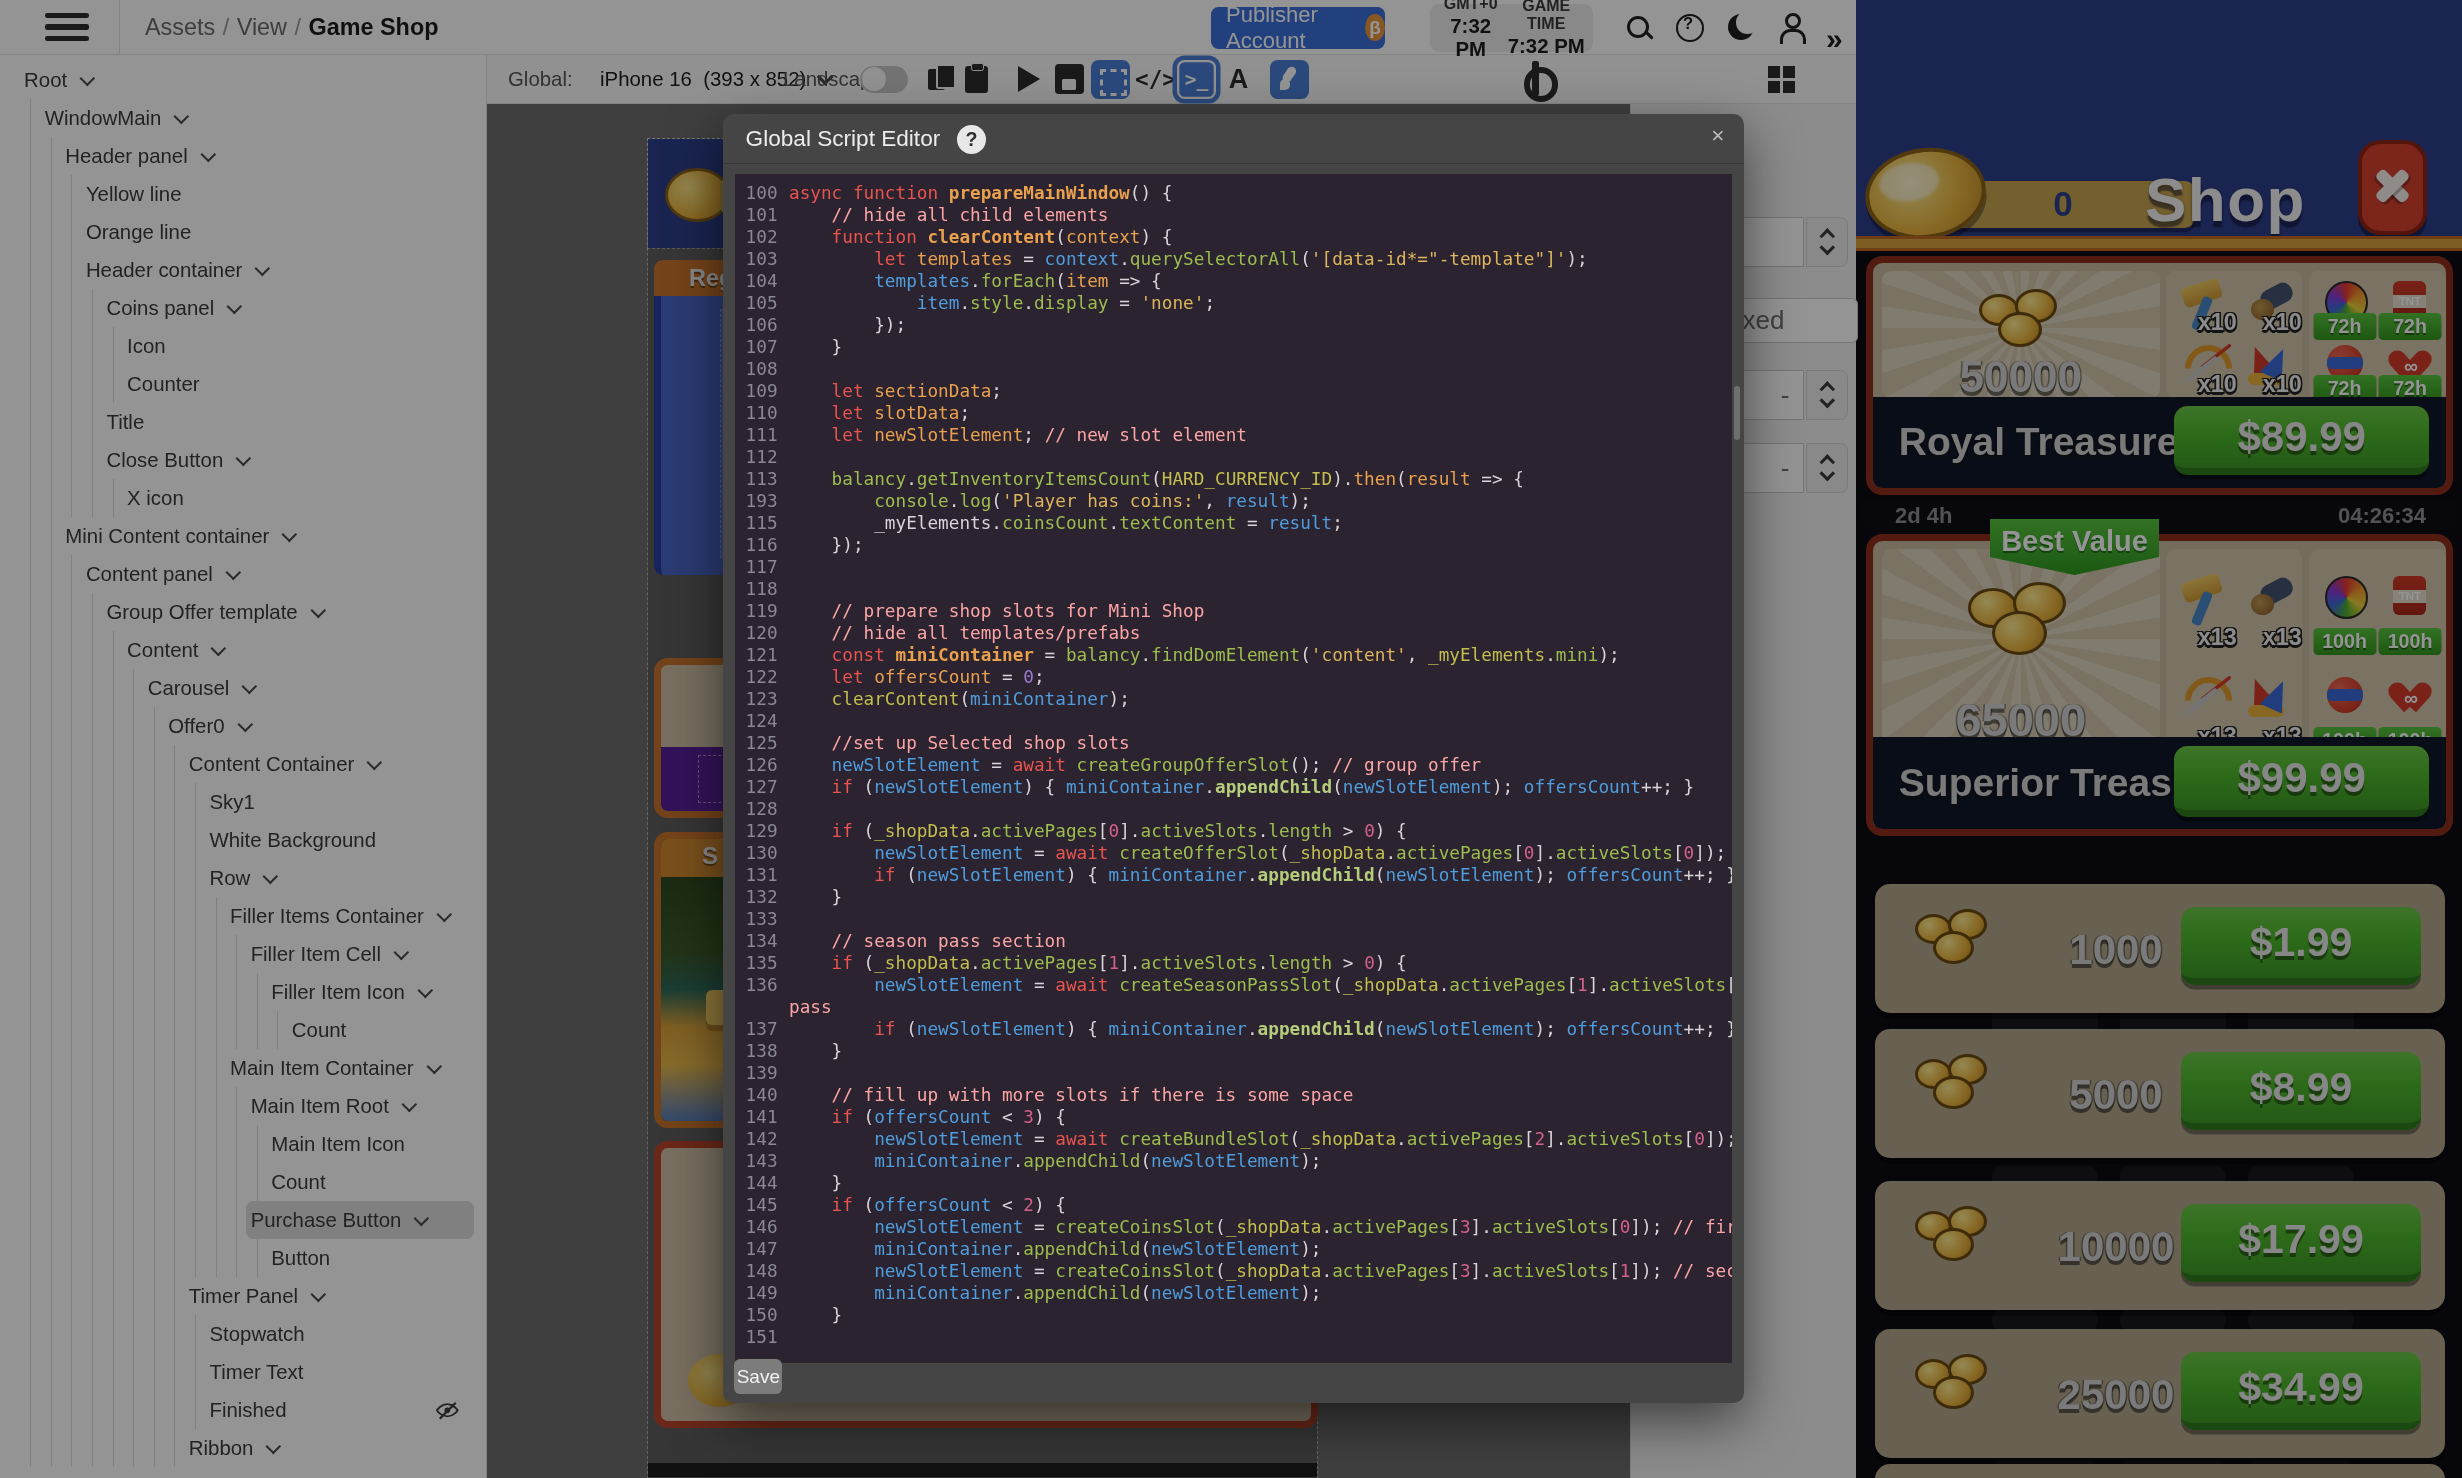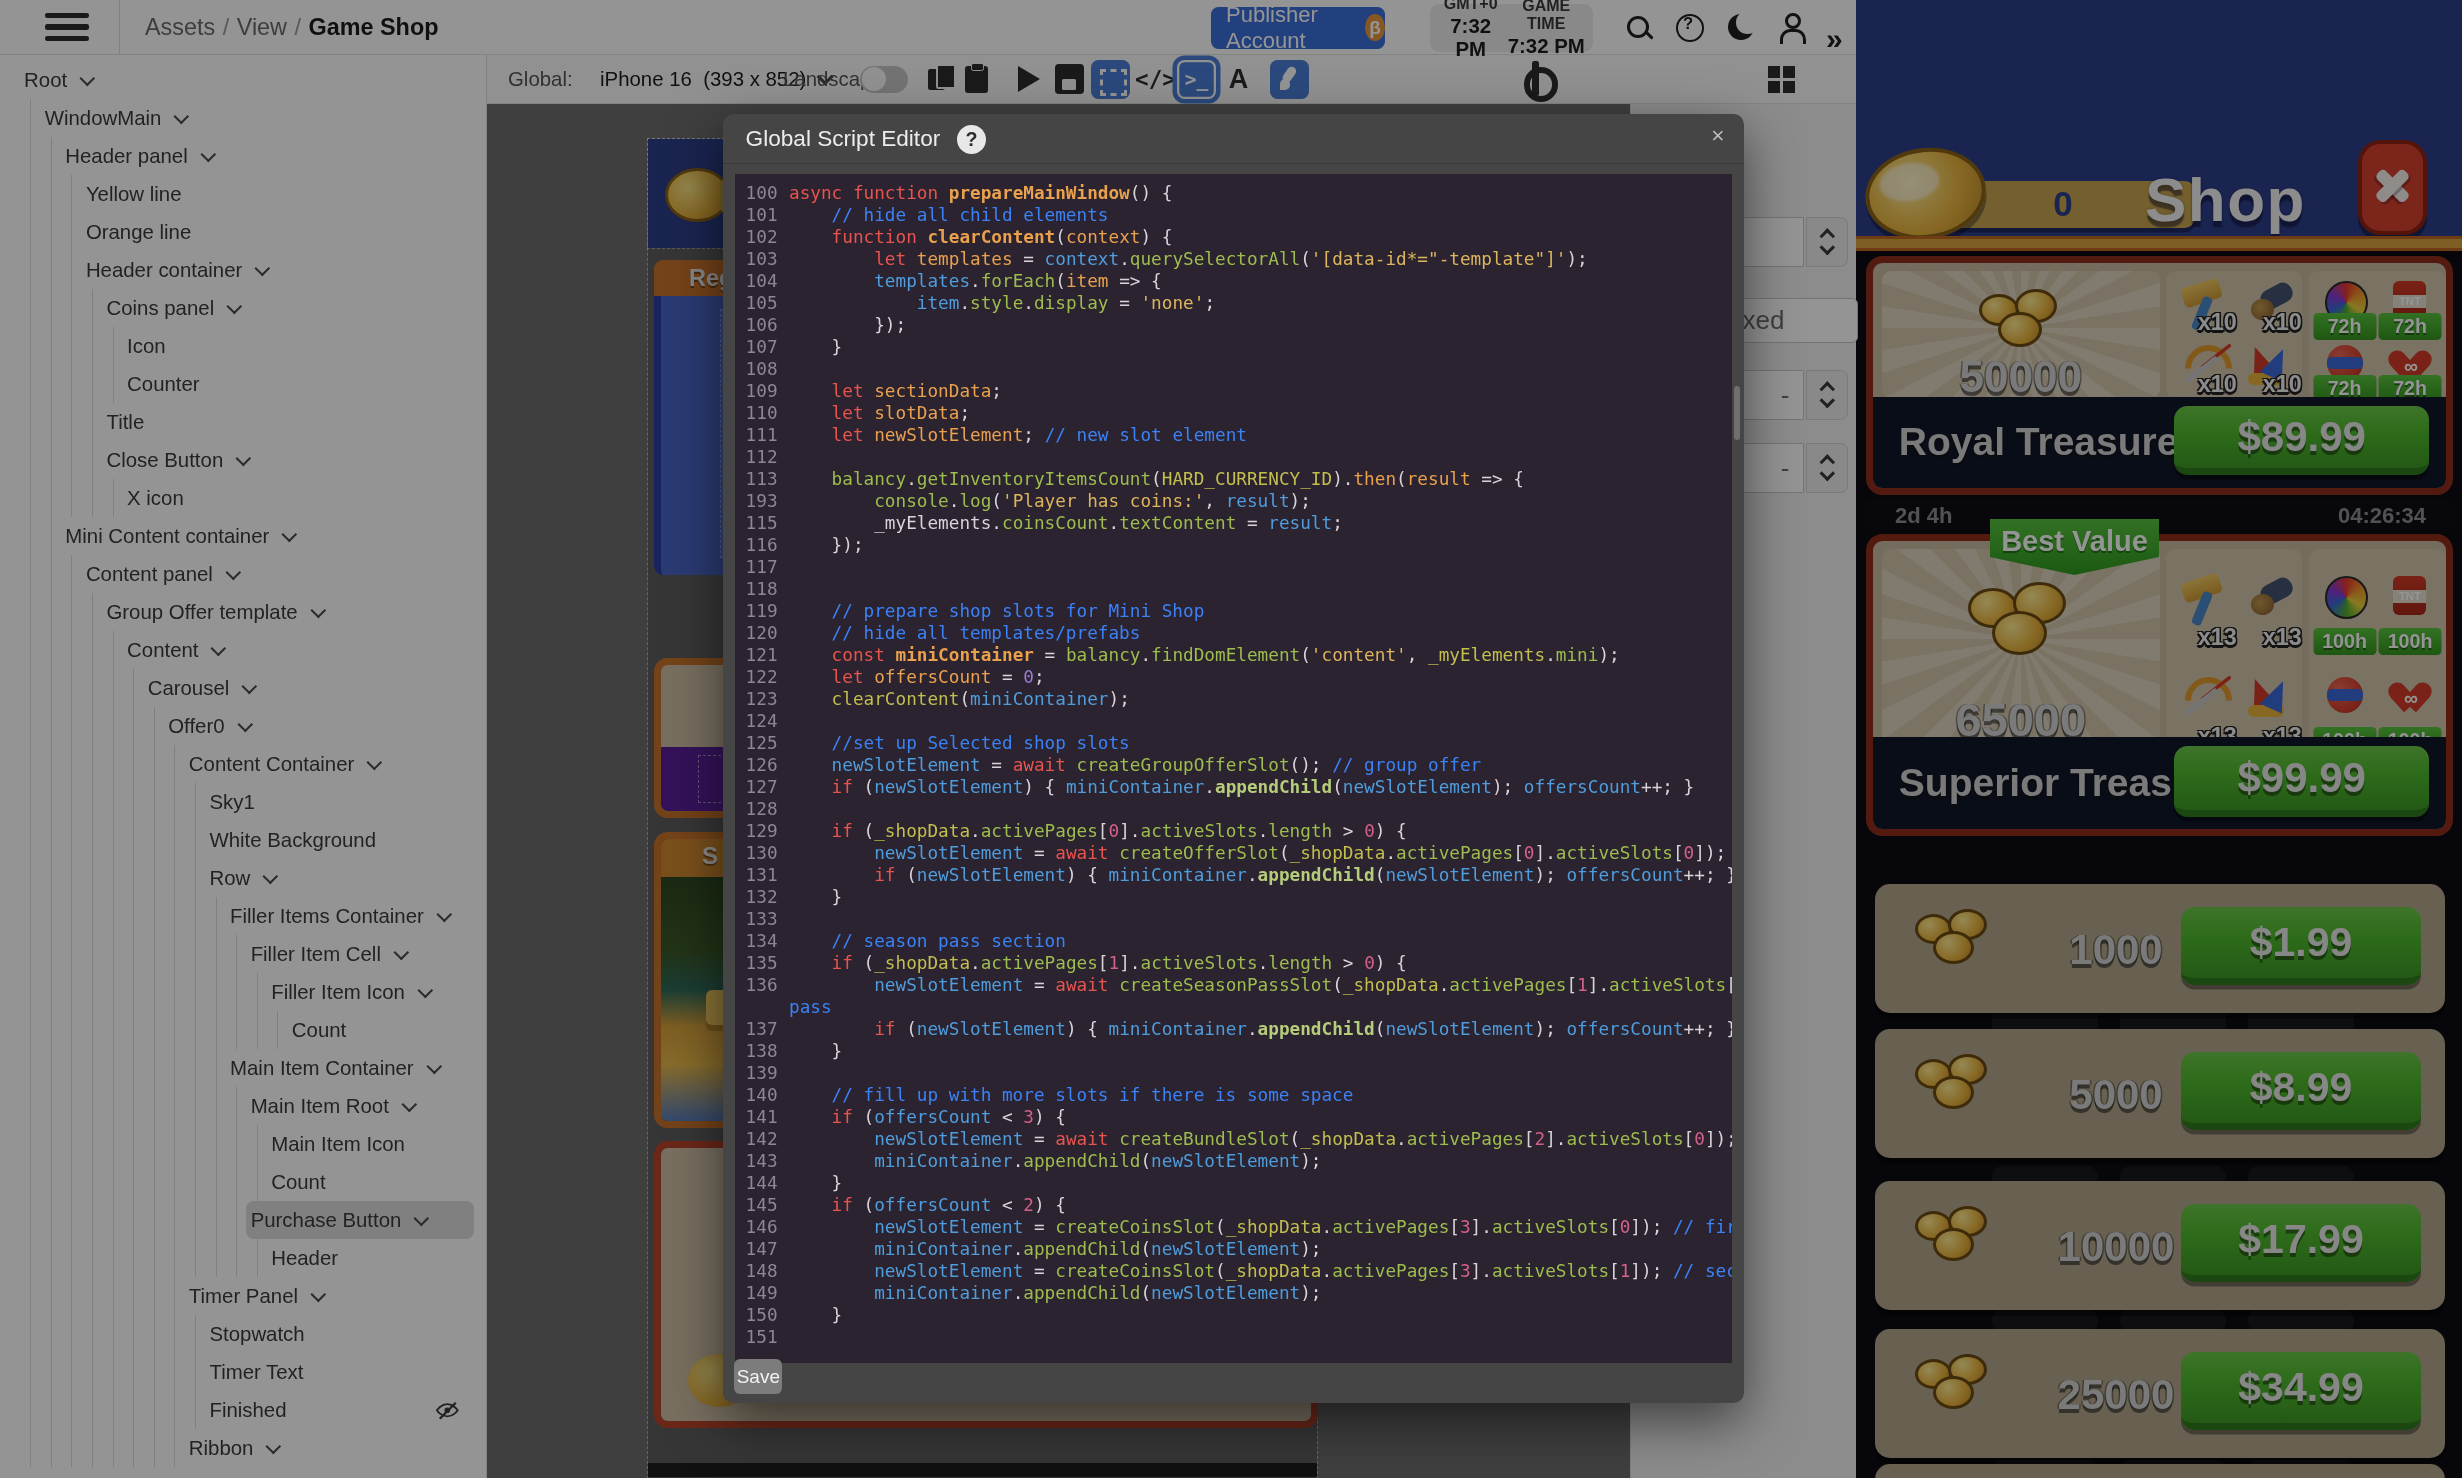--- a/index.html
+++ b/index.html
@@ -253,21 +253,21 @@
     background:#e8e8e8; color:#2d2d2d; font-size:19.6px; font-weight:700; text-align:center; line-height:29px; cursor:pointer; }
   .modal-close { position:absolute; right:19.6px; top:9px; font-size:22.6px; color:#bdbdbd; cursor:pointer; }
   .codewrap { position:absolute; left:12px; top:60px; width:997px; height:1189px; background:#2b2330;
     overflow:hidden; padding-top:7.5px; }
   .cl { display:flex; white-space:pre; font-family:"DejaVu Sans Mono","Liberation Mono",monospace;
     font-size:17.7px; line-height:22px; }
   .cl .ln { width:54px; flex:0 0 54px; text-align:left; padding-left:10.6px; color:#8b8795; }
   .tok-k { color:#e8544e; } .tok-d { color:#eaa14e; font-weight:700; } .tok-a { color:#eaa14e; }
   .tok-f { color:#9dbd4e; } .tok-fb { color:#b5cc7a; font-weight:700; } .tok-y { color:#c3bf4e; }
   .tok-v { color:#4f9ddc; } .tok-s { color:#ddb55c; } .tok-n { color:#9a7bd0; } .tok-i { color:#d4608c; }
-  .tok-c { color:#3b82f6;text-align:center; } .tok-p { color:#d8d4da; }
+  .tok-c { color:#fca5a5;text-align:center; } .tok-p { color:#d8d4da; }
   .code-scroll { position:absolute; right:4.5px; top:272px; width:5.3px; height:54px; background:#6f6f6f; border-radius:3px; }
   .save-btn { position:absolute; left:11.3px; bottom:9px; width:48px; height:35px; background:#7c7c7c;
     border-radius:6px; color:#f2f2f2; font-size:19px; display:flex; align-items:center; justify-content:center; cursor:pointer; }
 </style>
 </head>
 <body>
 
 <div id="app">
 
   <div class="canvas">
@@ -516,21 +516,21 @@
                                 <div class="trow">
                                   <span>Count</span>
                                 </div>
                               </div>
                               <div class="trow selected">
                                 <span>Purchase Button</span>
                                 <i class="tw"></i>
                               </div>
                               <div class="kids">
                                 <div class="trow">
-                                  <span>Header</span>
+                                  <span>Button</span>
                                 </div>
                               </div>
                             </div>
                           </div>
                         </div>
                         <div class="trow">
                           <span>Timer Panel</span>
                           <i class="tw"></i>
                         </div>
                         <div class="kids">

